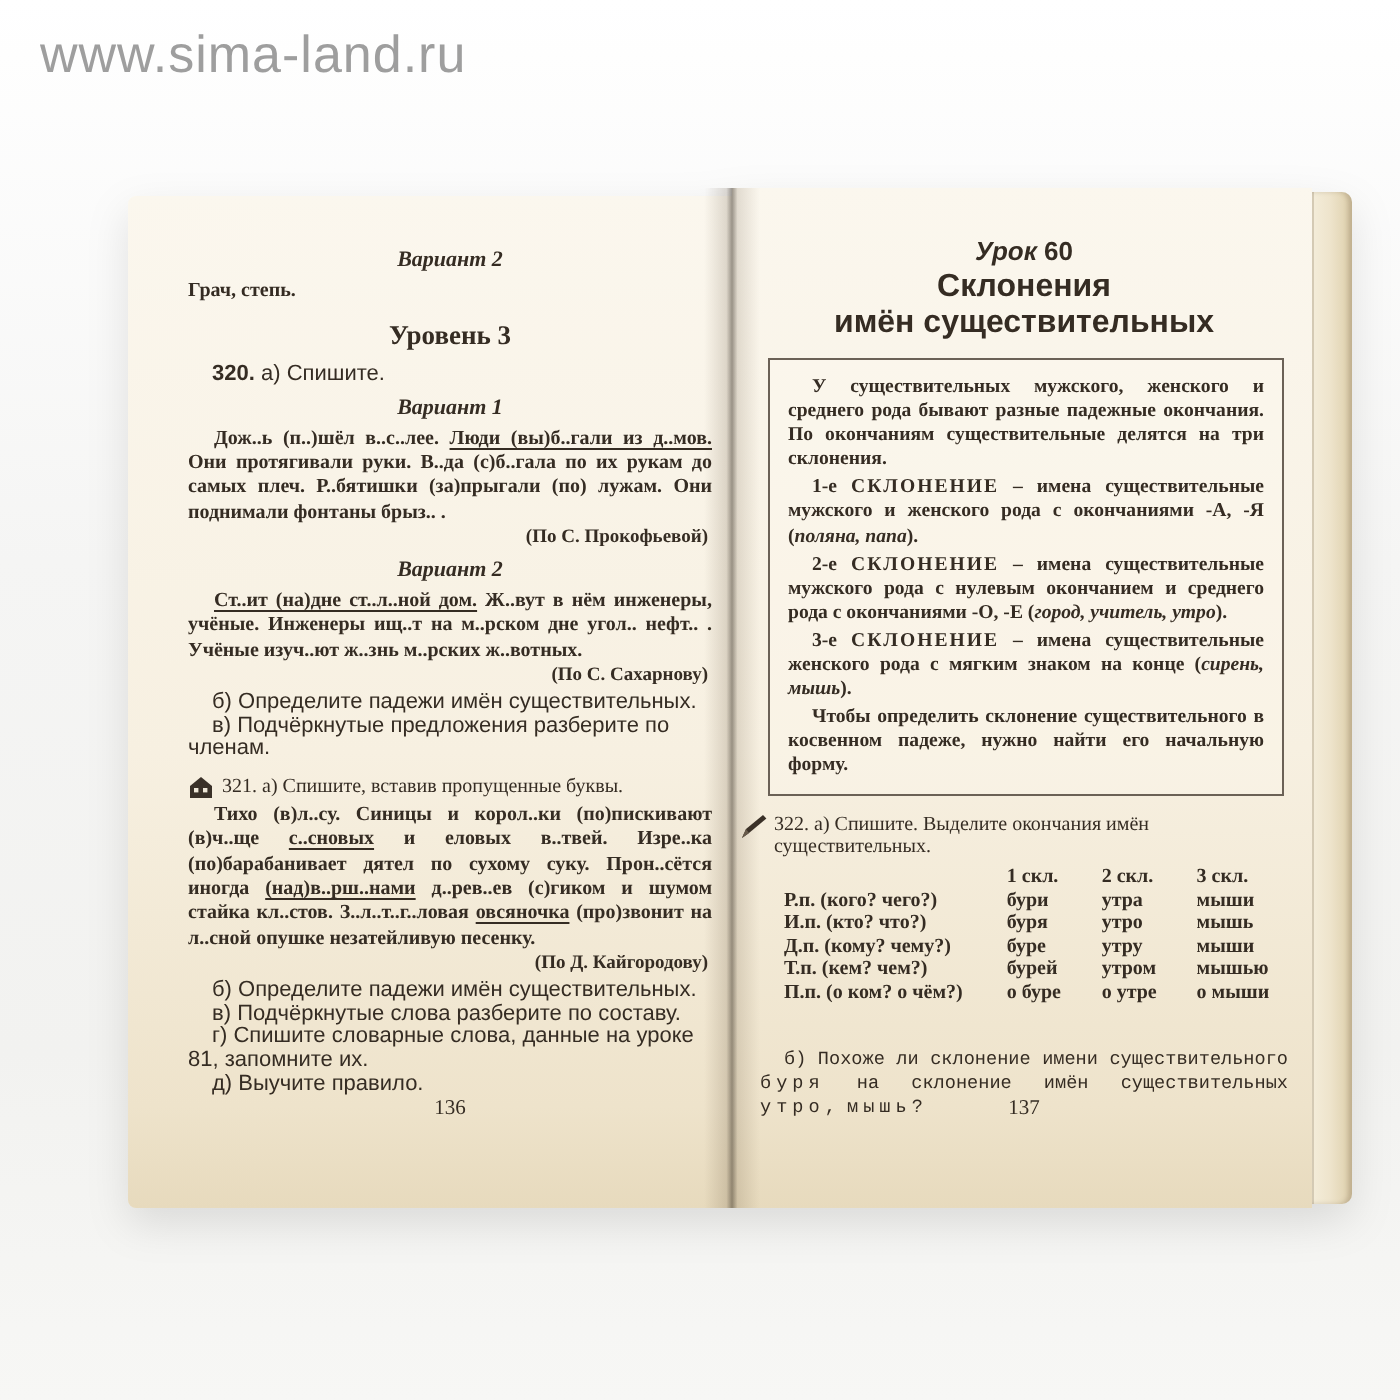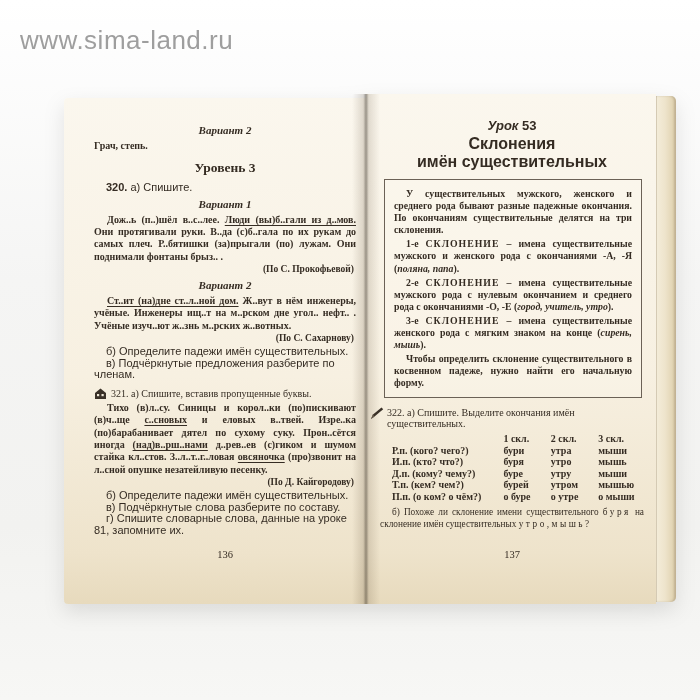--- a/index.html
+++ b/index.html
@@ -2,21 +2,21 @@
 <html><head>
 <meta charset="utf-8">
 <style>
   html,body{margin:0;padding:0;}
   body{
     width:700px;height:700px;position:relative;overflow:hidden;
     background:linear-gradient(180deg,#ffffff 0%,#f5f5f4 40%,#f2f2f0 75%,#f7f7f5 100%);
     font-family:"Liberation Serif",serif;color:#352c23;
   }
   .watermark{
-    position:absolute;left:20px;top:25px;
+    position:absolute;left:20px;top:12px;
     font-family:"Liberation Sans",sans-serif;font-size:26px;color:#9e9e9e;letter-spacing:0.5px;
   }
   .book{
     position:absolute;left:64px;top:94px;width:610px;height:514px;
     filter:drop-shadow(0 8px 10px rgba(0,0,0,0.10));
   }
   .page{
     position:absolute;
     background:linear-gradient(180deg,#fbf7ee 0%,#f7f0e1 55%,#eee3cb 90%,#e7dabd 100%);
   }
@@ -58,21 +58,21 @@
   .title{font-family:"Liberation Sans",sans-serif;font-size:16px;font-weight:bold;text-align:center;line-height:18px;margin:2px 0 8px 0;}
   .rulebox{
     border:1px solid #6b6156;padding:6px 9px 7px 9px;margin:0 2px 0 4px;
     background:rgba(255,252,244,0.25);
   }
   .rulebox .para{font-size:9.8px;line-height:12.1px;text-indent:12px;}
   table.decl{border-collapse:collapse;margin:3px 0 0 10px;font-size:10px;font-weight:bold;}
   table.decl td,table.decl th{padding:0 0 0 2px;line-height:11.5px;font-weight:bold;text-align:left;white-space:nowrap;}
   table.decl td.lab{width:110px;}
   table.decl td.c,table.decl th.c{width:46px;}
-  .q{font-family:Liberation Serif, serif;font-size:9.3px;line-height:11.8px;text-align:justify;text-indent:12px;margin-top:5px;}
+  .q{font-family:Liberation Mono, monospace;font-size:9.3px;line-height:11.8px;text-align:justify;text-indent:12px;margin-top:22px;}
 </style>
 </head>
 <body>
 
 <div class="watermark">www.sima-land.ru</div>
 
 <div class="book">
 
   <div class="page page-left">
     <div class="content">
@@ -97,27 +97,28 @@
               <rect x="7.5" y="6" width="2.2" height="2.2" fill="#efe8d8"></rect>
             </svg>
         </span>
         <span class="num">321.</span> <span>а) Спишите, вставив пропущенные буквы.</span>
       </div>
       <p class="para"><span>Тихо (в)л..су. Синицы и корол..ки (по)пискивают (в)ч..ще </span><span class="u">с..сновых</span><span> и еловых в..твей. Изре..ка (по)барабанивает дятел по сухому суку. Прон..сётся иногда </span><span class="u">(над)в..рш..нами</span><span> д..рев..ев (с)гиком и шумом стайка кл..стов. З..л..т..г..ловая </span><span class="u">овсяночка</span><span> (про)звонит на л..сной опушке незатейливую песенку.</span></p>
       <div class="attr">(По Д. Кайгородову)</div>
       <div class="instr">б) Определите падежи имён существительных.</div>
       <div class="instr">в) Подчёркнутые слова разберите по составу.</div>
       <div class="instr">г) Спишите словарные слова, данные на уроке 81, запомните их.</div>
+      <div class="instr">д) Выучите правило.</div>
       <div class="pagenum">136</div>
     </div>
   </div>
 
   <div class="page page-right">
     <div class="content">
-      <div class="lesson"><span class="lbl">Урок</span> <span>53</span></div>
+      <div class="lesson"><span class="lbl">Урок</span> <span>60</span></div>
       <div class="title"><span>Склонения</span><br><span>имён существительных</span></div>
 
       <div class="rulebox">
         <p class="para"><span>У существительных мужского, женского и среднего рода бывают разные падежные окончания. По окончаниям существительные делятся на три склонения.</span></p>
         <p class="para"><span>1-е </span><span class="sp1">СКЛОНЕНИЕ</span><span> – имена существительные мужского и женского рода с окончаниями -А, -Я (</span><span class="i">поляна, папа</span><span>).</span></p>
         <p class="para"><span>2-е </span><span class="sp1">СКЛОНЕНИЕ</span><span> – имена существительные мужского рода с нулевым окончанием и среднего рода с окончаниями -О, -Е (</span><span class="i">город, учитель, утро</span><span>).</span></p>
         <p class="para"><span>3-е </span><span class="sp1">СКЛОНЕНИЕ</span><span> – имена существительные женского рода с мягким знаком на конце (</span><span class="i">сирень, мышь</span><span>).</span></p>
         <p class="para"><span>Чтобы определить склонение существительного в косвенном падеже, нужно найти его начальную форму.</span></p>
       </div>
 

